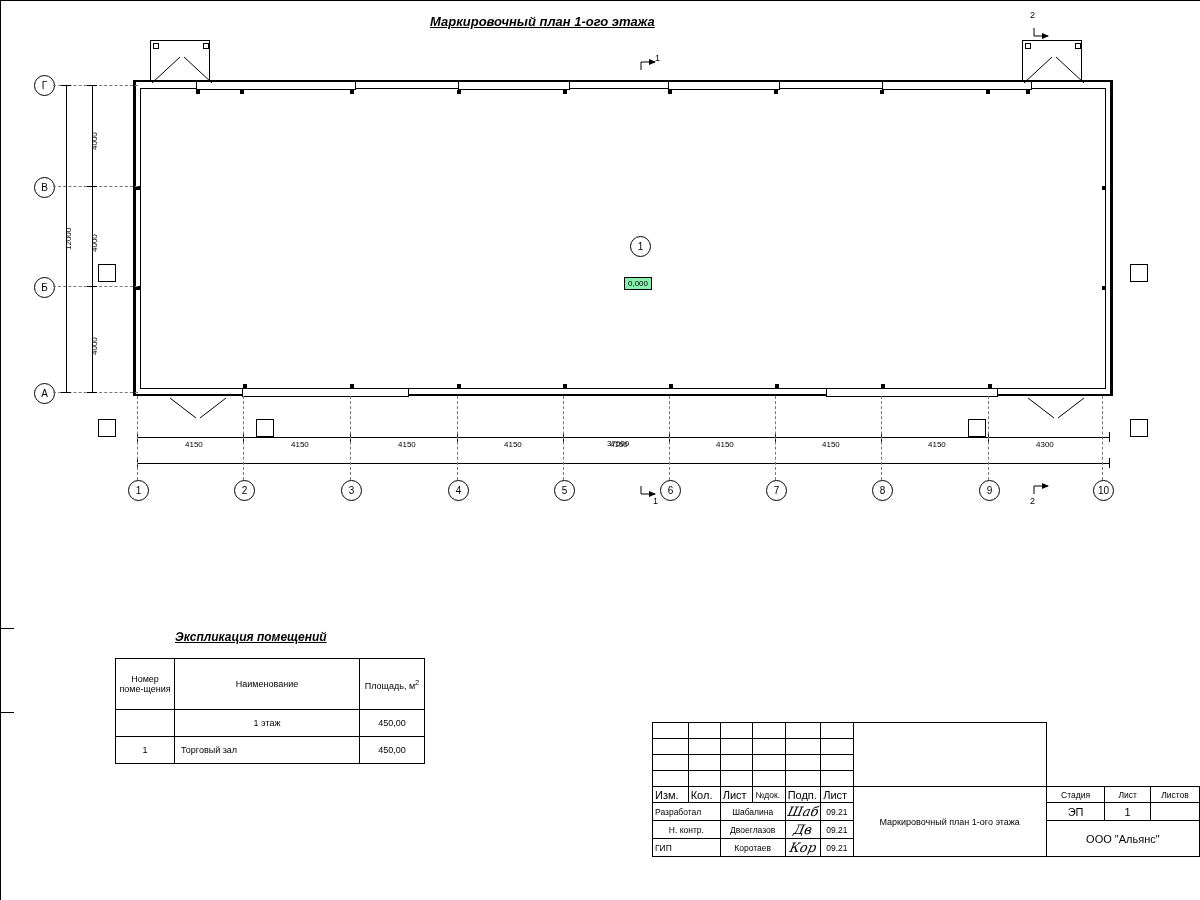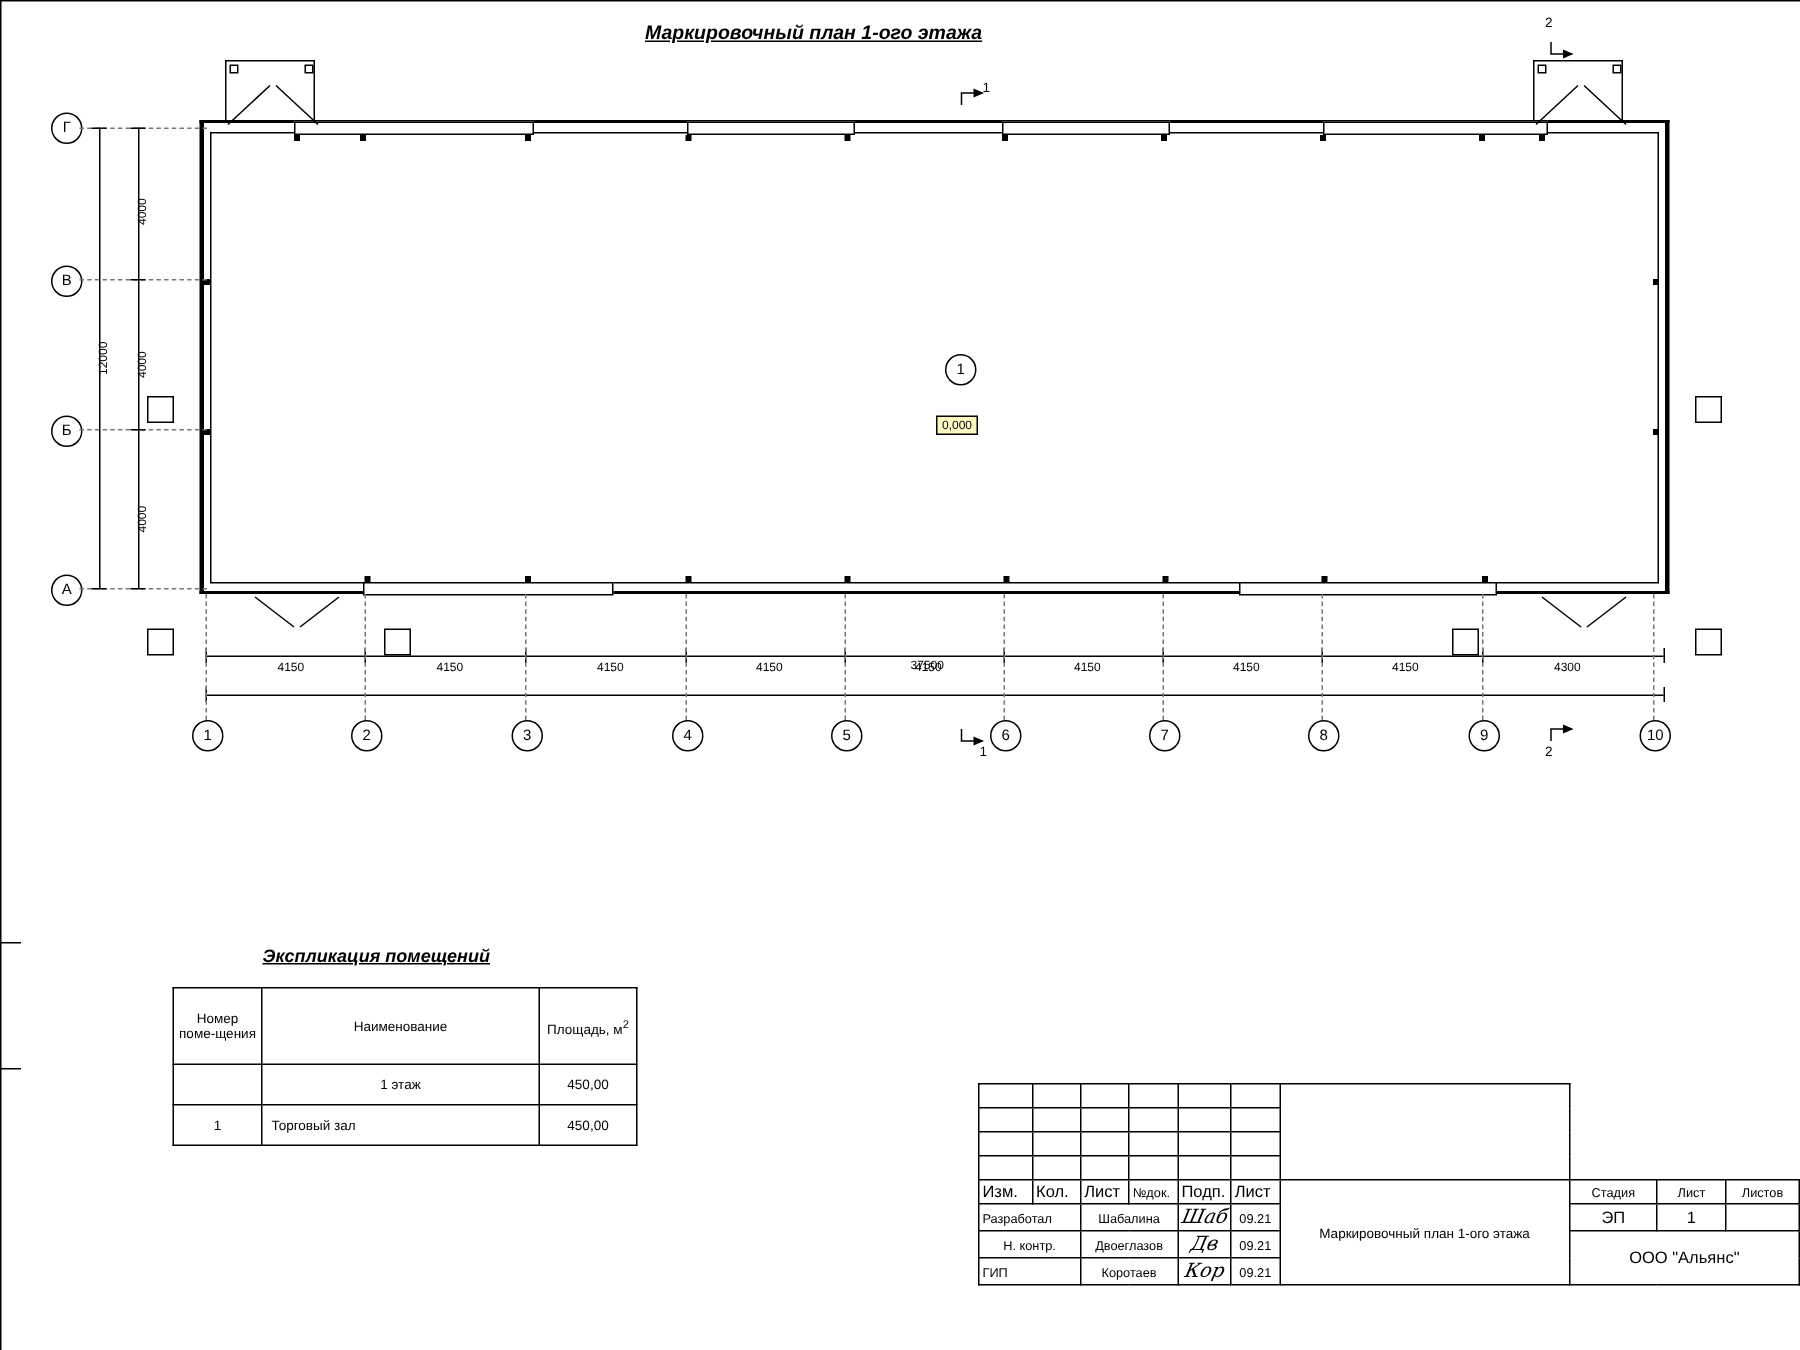--- a/index.html
+++ b/index.html
@@ -19,21 +19,21 @@
 
   .circ{position:absolute;border:1px solid #000;border-radius:50%;
     display:flex;align-items:center;justify-content:center;font-size:10px;background:#fff;}
   .circ18{width:19px;height:19px;}
 
   .dimtxt{position:absolute;font-size:8px;white-space:nowrap;}
   .dimtxt.v{transform-origin:0 0;transform:rotate(-90deg);}
 
   .wall{position:absolute;background:#000;}
 
-  .lvlbox{position:absolute;border:1px solid #000;background:#fef9c3;font-size:8px;
+  .lvlbox{position:absolute;border:1px solid #000;background:#86efac;font-size:8px;
     padding:1px 3px;}
 
   .sqbox{position:absolute;border:1px solid #000;background:#fff;width:16px;height:16px;}
 
   .glazing{position:absolute;border:1px solid #000;background:#fff;height:7px;}
 
   
   .expl-title{position:absolute;left:175px;top:630px;font-size:12px;font-style:italic;
     font-weight:bold;text-decoration:underline;white-space:nowrap;}
   table.expl{position:absolute;left:115px;top:658px;border-collapse:collapse;background:#fff;}

